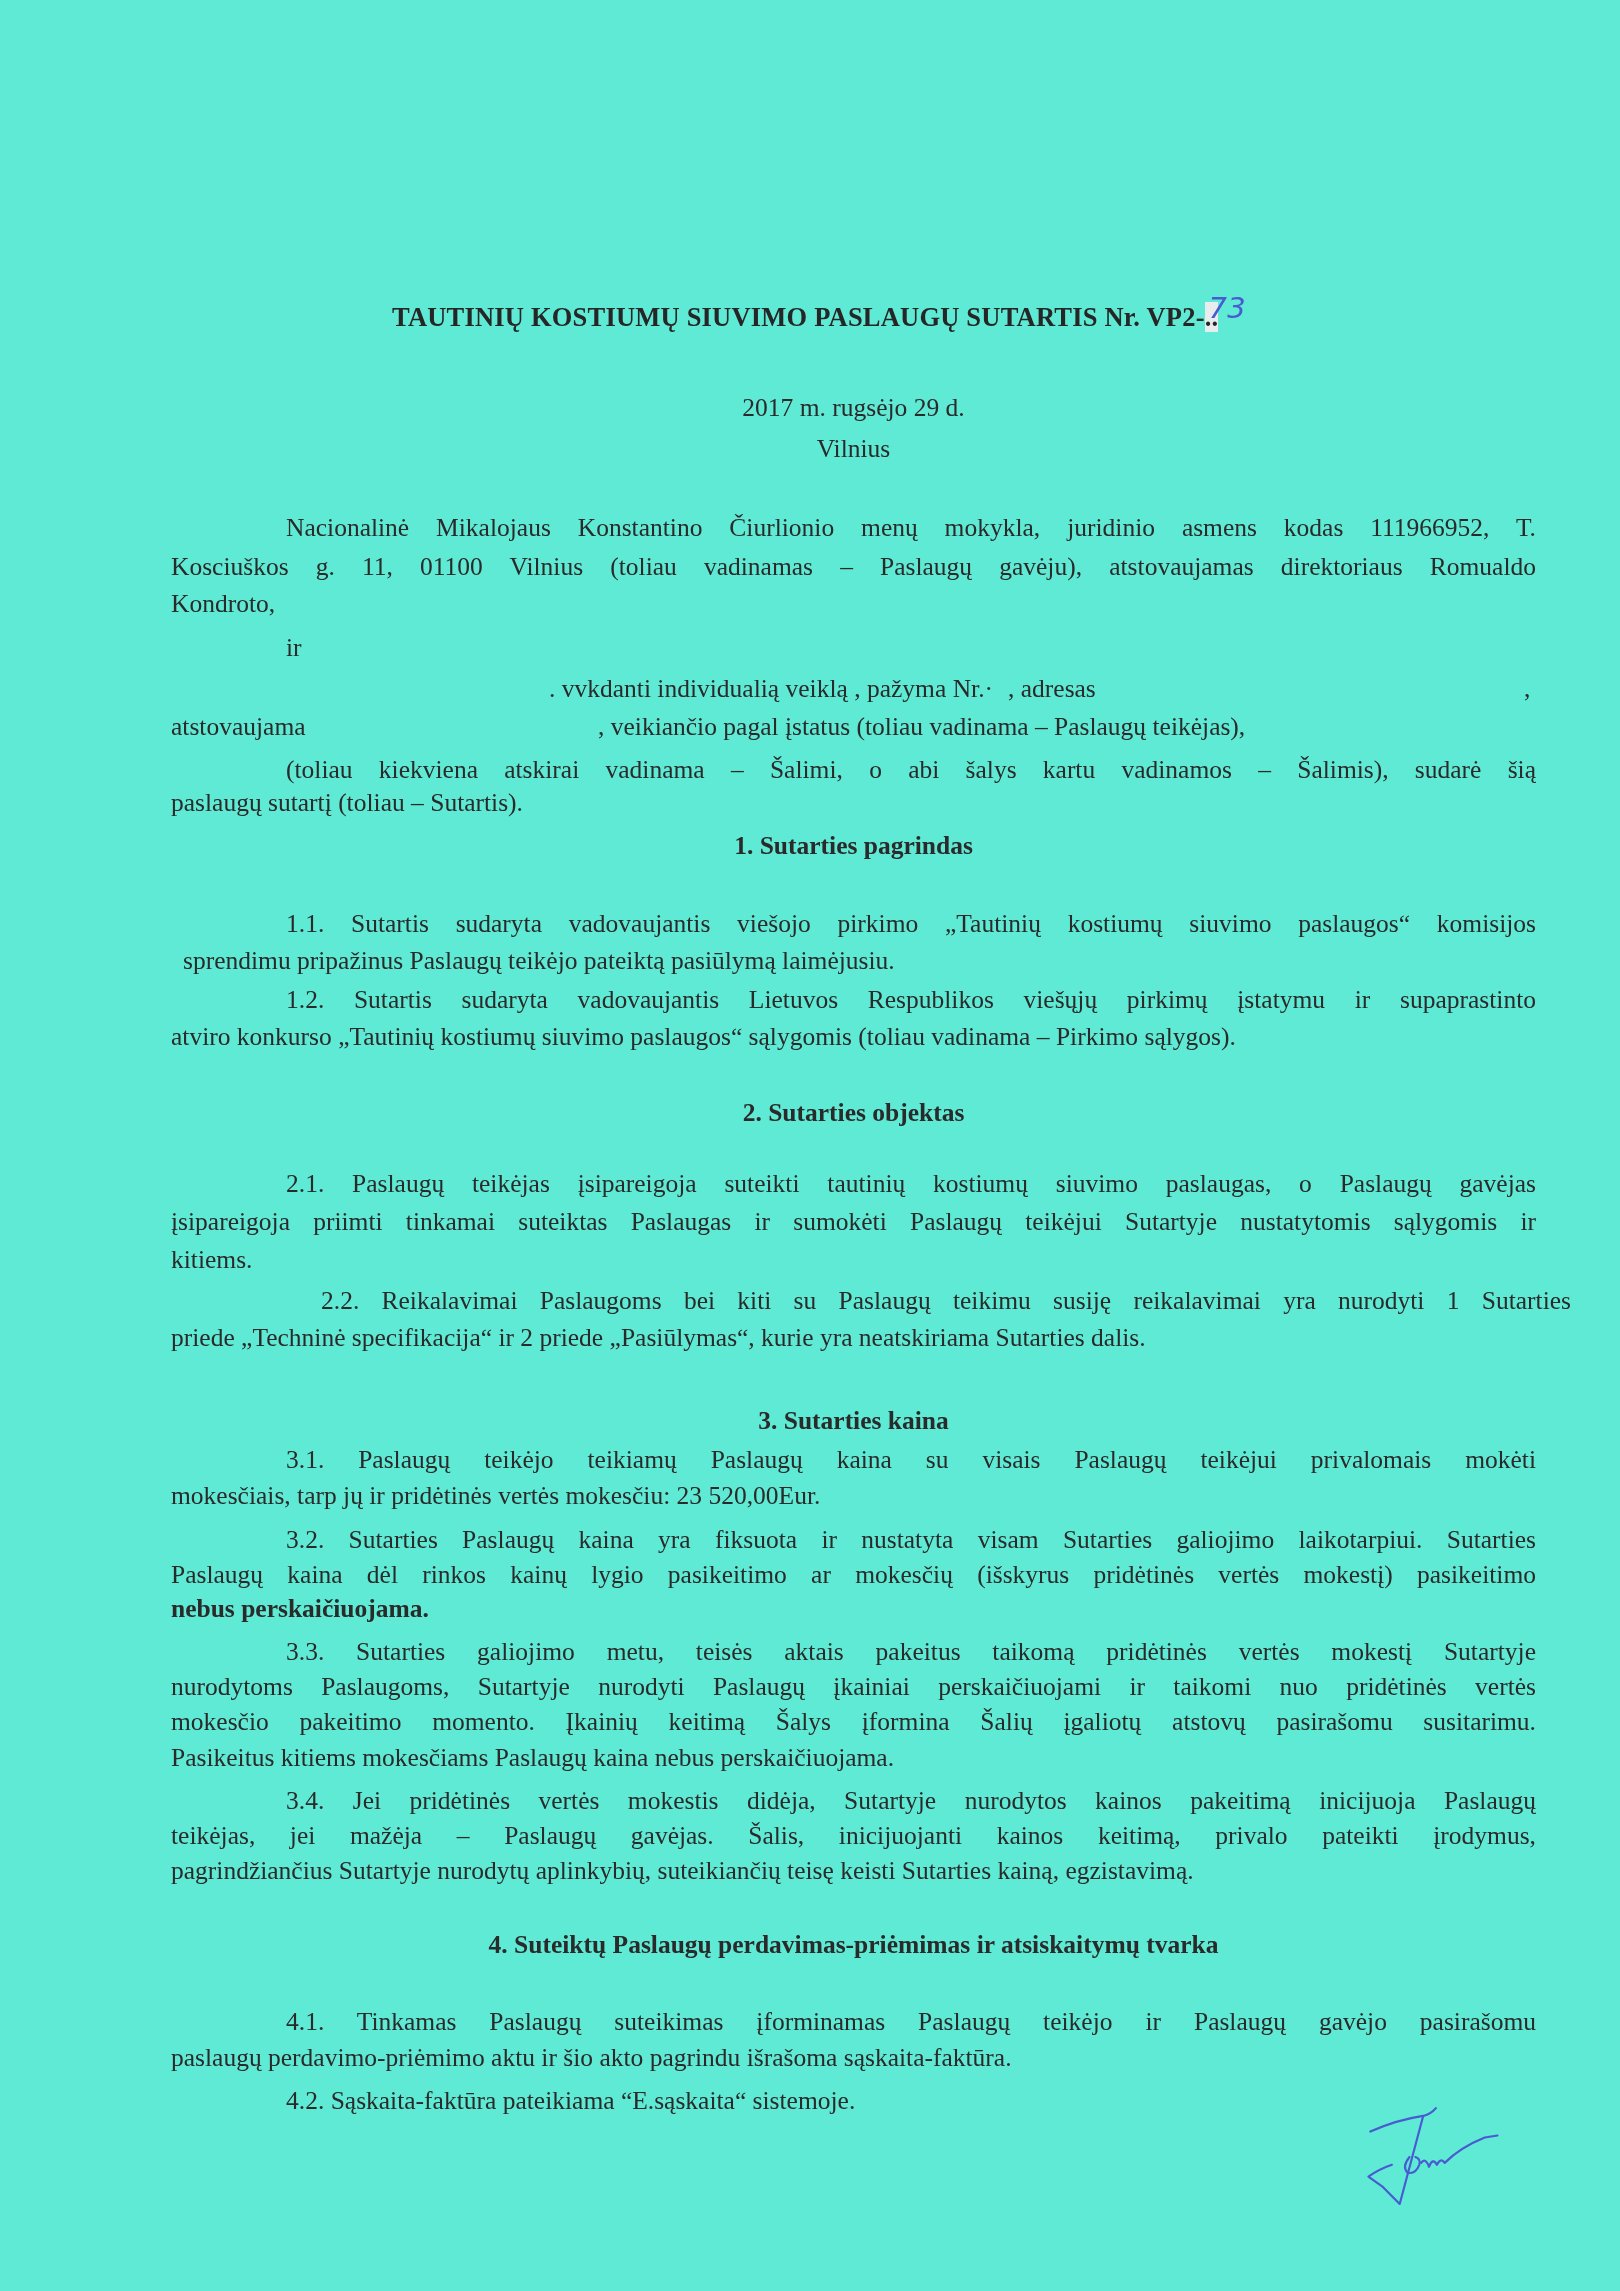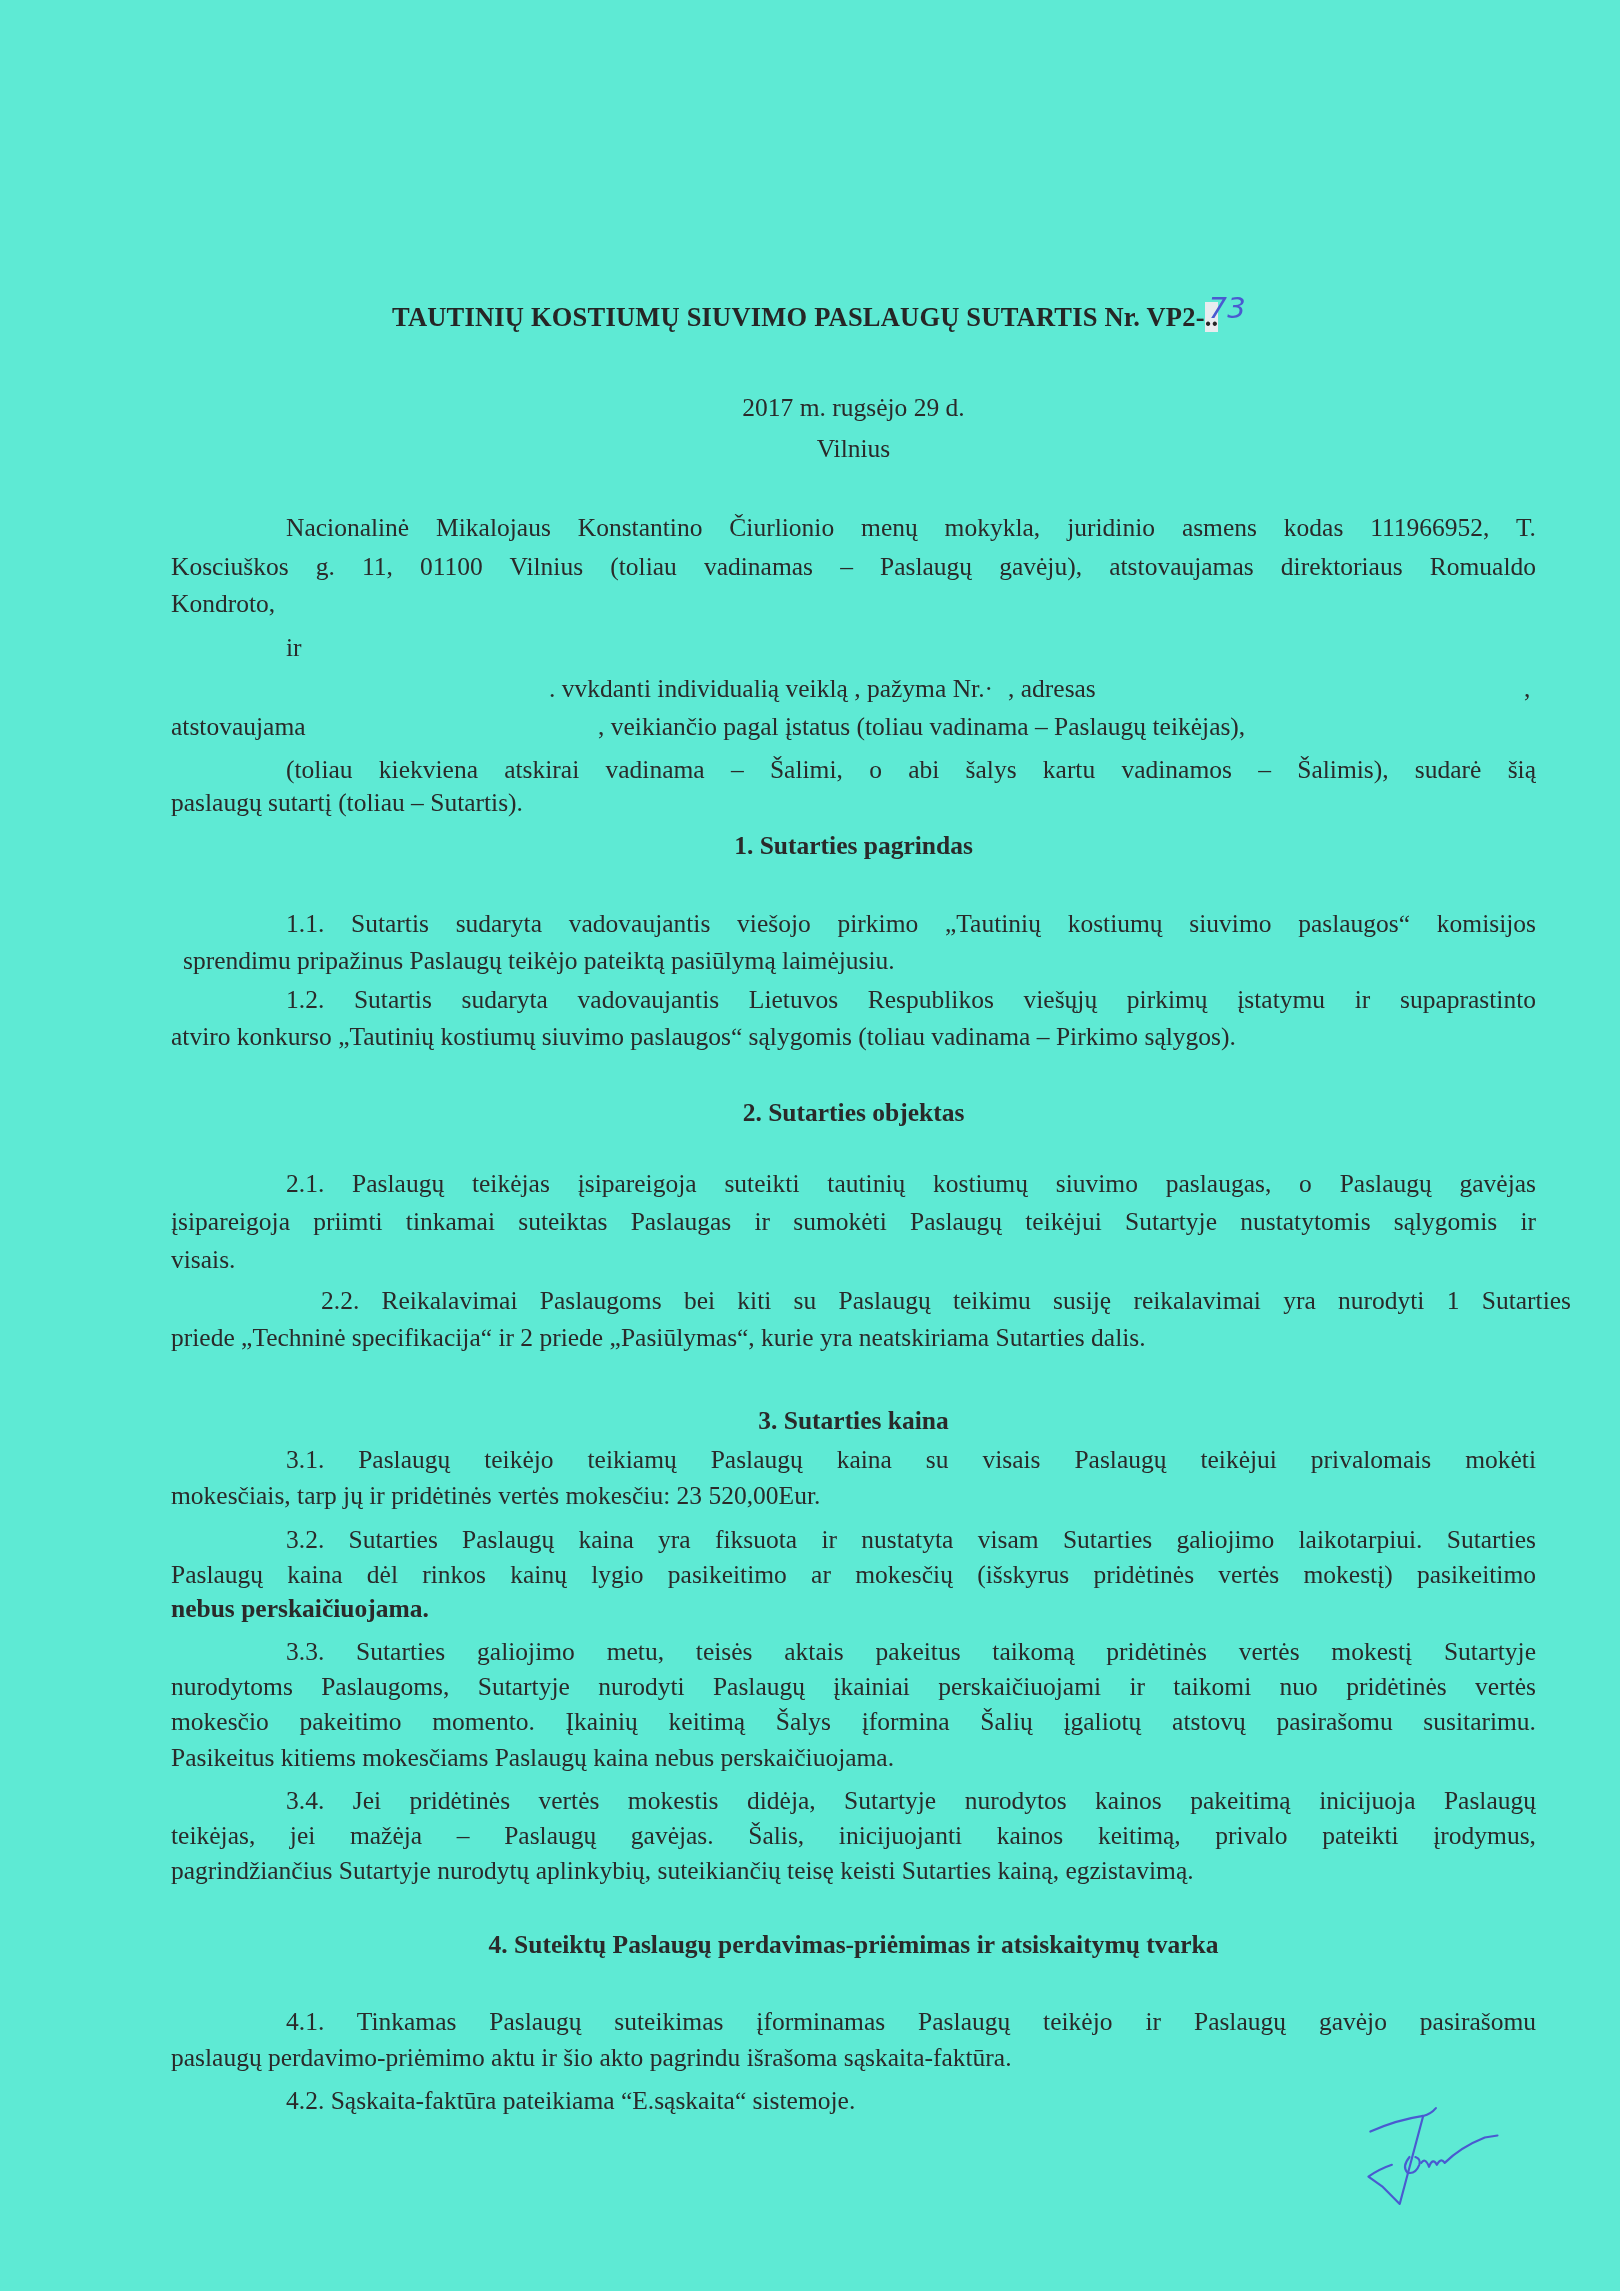--- a/index.html
+++ b/index.html
@@ -65,21 +65,21 @@
 
   <div class="ln c h" style="top:830px;">1.   Sutarties pagrindas</div>
   <div class="ln j ji" style="top:908px;">1.1. Sutartis sudaryta vadovaujantis viešojo pirkimo „Tautinių kostiumų siuvimo paslaugos“ komisijos</div>
   <div class="ln l" style="top:945px;margin-left:12px;">sprendimu pripažinus Paslaugų teikėjo pateiktą pasiūlymą laimėjusiu.</div>
   <div class="ln j ji" style="top:984px;">1.2. Sutartis sudaryta vadovaujantis Lietuvos Respublikos viešųjų pirkimų įstatymu ir supaprastinto</div>
   <div class="ln l" style="top:1021px;">atviro konkurso „Tautinių kostiumų siuvimo paslaugos“ sąlygomis (toliau vadinama – Pirkimo sąlygos).</div>
 
   <div class="ln c h" style="top:1097px;">2.   Sutarties objektas</div>
   <div class="ln j ji" style="top:1168px;">2.1. Paslaugų teikėjas įsipareigoja suteikti tautinių kostiumų siuvimo paslaugas, o Paslaugų gavėjas</div>
   <div class="ln j" style="top:1206px;">įsipareigoja priimti tinkamai suteiktas Paslaugas ir sumokėti Paslaugų teikėjui Sutartyje nustatytomis sąlygomis ir</div>
-  <div class="ln l" style="top:1244px;">visais.</div>
+  <div class="ln l" style="top:1244px;">kitiems.</div>
   <div class="ln j ji" style="top:1285px;margin-left:35px;">2.2. Reikalavimai Paslaugoms bei kiti su Paslaugų teikimu susiję reikalavimai yra nurodyti 1 Sutarties</div>
   <div class="ln l" style="top:1322px;">priede „Techninė specifikacija“ ir 2 priede „Pasiūlymas“, kurie yra neatskiriama Sutarties dalis.</div>
 
   <div class="ln c h" style="top:1405px;">3.   Sutarties kaina</div>
   <div class="ln j ji" style="top:1444px;">3.1. Paslaugų teikėjo teikiamų Paslaugų kaina su visais Paslaugų teikėjui privalomais mokėti</div>
   <div class="ln l" style="top:1480px;">mokesčiais, tarp jų ir pridėtinės vertės mokesčiu: 23 520,00Eur.</div>
   <div class="ln j ji" style="top:1524px;">3.2. Sutarties Paslaugų kaina yra fiksuota ir nustatyta visam Sutarties galiojimo laikotarpiui. Sutarties</div>
   <div class="ln j" style="top:1559px;">Paslaugų kaina dėl rinkos kainų lygio pasikeitimo ar mokesčių (išskyrus pridėtinės vertės mokestį) pasikeitimo</div>
   <div class="ln l" style="top:1593px;font-weight:bold;">nebus perskaičiuojama.</div>
   <div class="ln j ji" style="top:1636px;">3.3. Sutarties galiojimo metu, teisės aktais pakeitus taikomą pridėtinės vertės mokestį Sutartyje</div>

